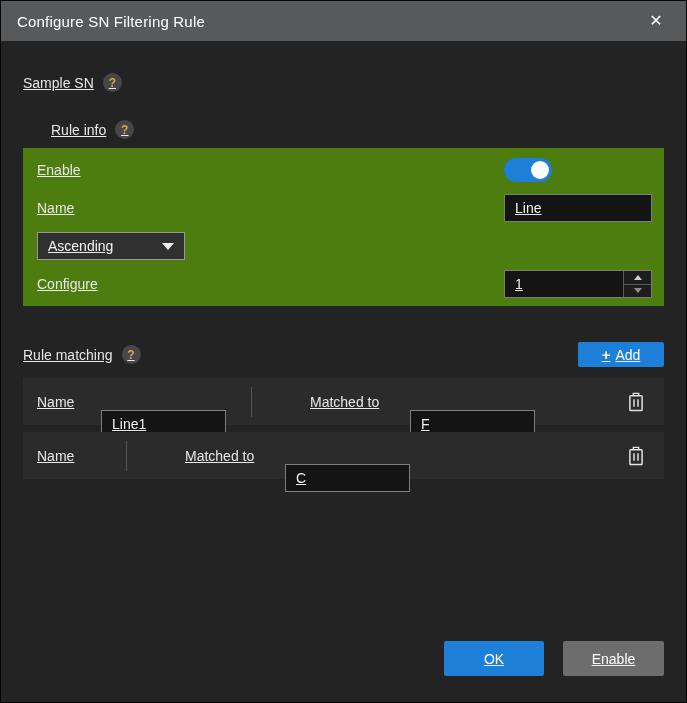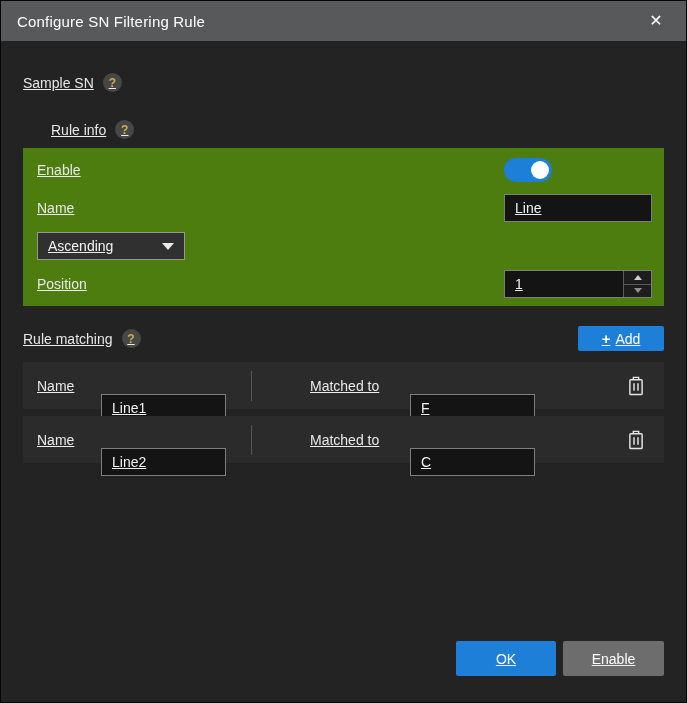--- a/index.html
+++ b/index.html
@@ -135,21 +135,21 @@
     border-left: 4px solid transparent; border-right: 4px solid transparent;
     border-bottom: 5px solid #cfcfcf;
   }
   .arrow-down {
     width: 0; height: 0;
     border-left: 4px solid transparent; border-right: 4px solid transparent;
     border-top: 5px solid #8f8f8f;
   }
   
   .matching-head {
-    margin-top: 20px;
+    margin-top: 36px;
     display: flex; align-items: center;
   }
   .add-btn {
     margin-left: auto;
     width: 86px; height: 25px;
     background: #1e7fd9; border: none; border-radius: 2px;
     color: #ffffff; font-size: 14px;
     font-family: "Liberation Sans", sans-serif;
     display: flex; align-items: center; justify-content: center;
     gap: 5px; cursor: pointer;
@@ -173,21 +173,21 @@
   .matched-label { width: 74px; flex: 0 0 74px; margin-right: 26px; margin-left: 32px; }
   .trash {
     margin-left: auto;
     width: 24px; height: 24px;
     display: flex; align-items: center; justify-content: center;
     cursor: pointer;
   }
   
   .spacer { flex: 1; }
   .footer {
-    display: flex; justify-content: flex-end; gap: 7px;
+    display: flex; justify-content: flex-end; gap: 19px;
   }
   .btn {
     height: 35px; border: none; border-radius: 2px;
     font-size: 14px; color: #ffffff;
     font-family: "Liberation Sans", sans-serif;
     cursor: pointer;
   }
   .btn-ok { width: 100px; background: #1e7fd9; }
   .btn-cancel { width: 101px; background: #6d6d6d; }
 </style>
@@ -233,21 +233,21 @@
       <div class="info-row">
         <span class="ctrl-col">
           <span class="dropdown">
             <span>Ascending</span>
             <span class="caret-down"></span>
           </span>
         </span>
       </div>
 
       <div class="info-row">
-        <span class="row-label">Position</span>
+        <span class="row-label">Configure</span>
         <span class="ctrl-col">
           <span class="spinbox">
             <input type="text" value="1" style="">
             <span class="spin-col">
               <span class="spin-btn up">
                   <span class="arrow-up"></span>
                 </span>
               <span class="spin-btn">
                   <span class="arrow-down"></span>
                 </span>
@@ -278,21 +278,20 @@
           <path d="M6 3.2 V1.3 H11 V3.2"></path>
           <rect x="2.7" y="3.6" width="11.6" height="14" rx="0.8"></rect>
           <line x1="6.6" y1="7" x2="6.6" y2="14"></line>
           <line x1="10.4" y1="7" x2="10.4" y2="14"></line>
         </svg>
       </span>
     </div>
 
     <div class="match-row">
       <span class="m-label name-label">Name</span>
-      <input class="tinput m-input" type="text" value="Line2" style="">
       <span class="vdivider"></span>
       <span class="m-label matched-label">Matched to</span>
       <input class="tinput m-input" type="text" value="C" style="">
       <span class="trash">
         <svg width="18" height="20" viewBox="0 0 17 19" fill="none" stroke="#e3e3e3" stroke-width="1.4">
           <path d="M6 3.2 V1.3 H11 V3.2"></path>
           <rect x="2.7" y="3.6" width="11.6" height="14" rx="0.8"></rect>
           <line x1="6.6" y1="7" x2="6.6" y2="14"></line>
           <line x1="10.4" y1="7" x2="10.4" y2="14"></line>
         </svg>

